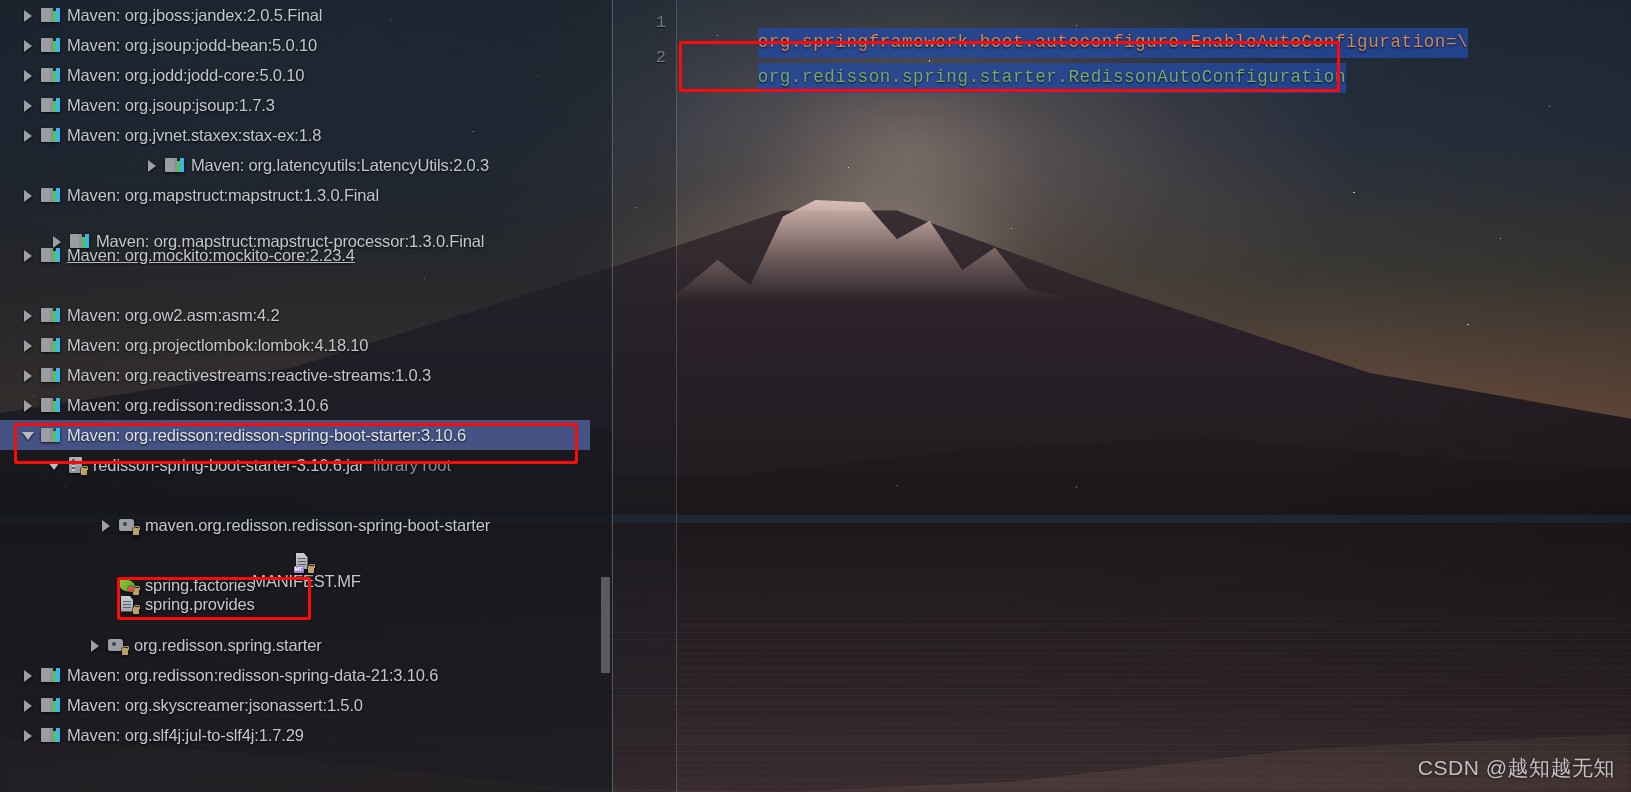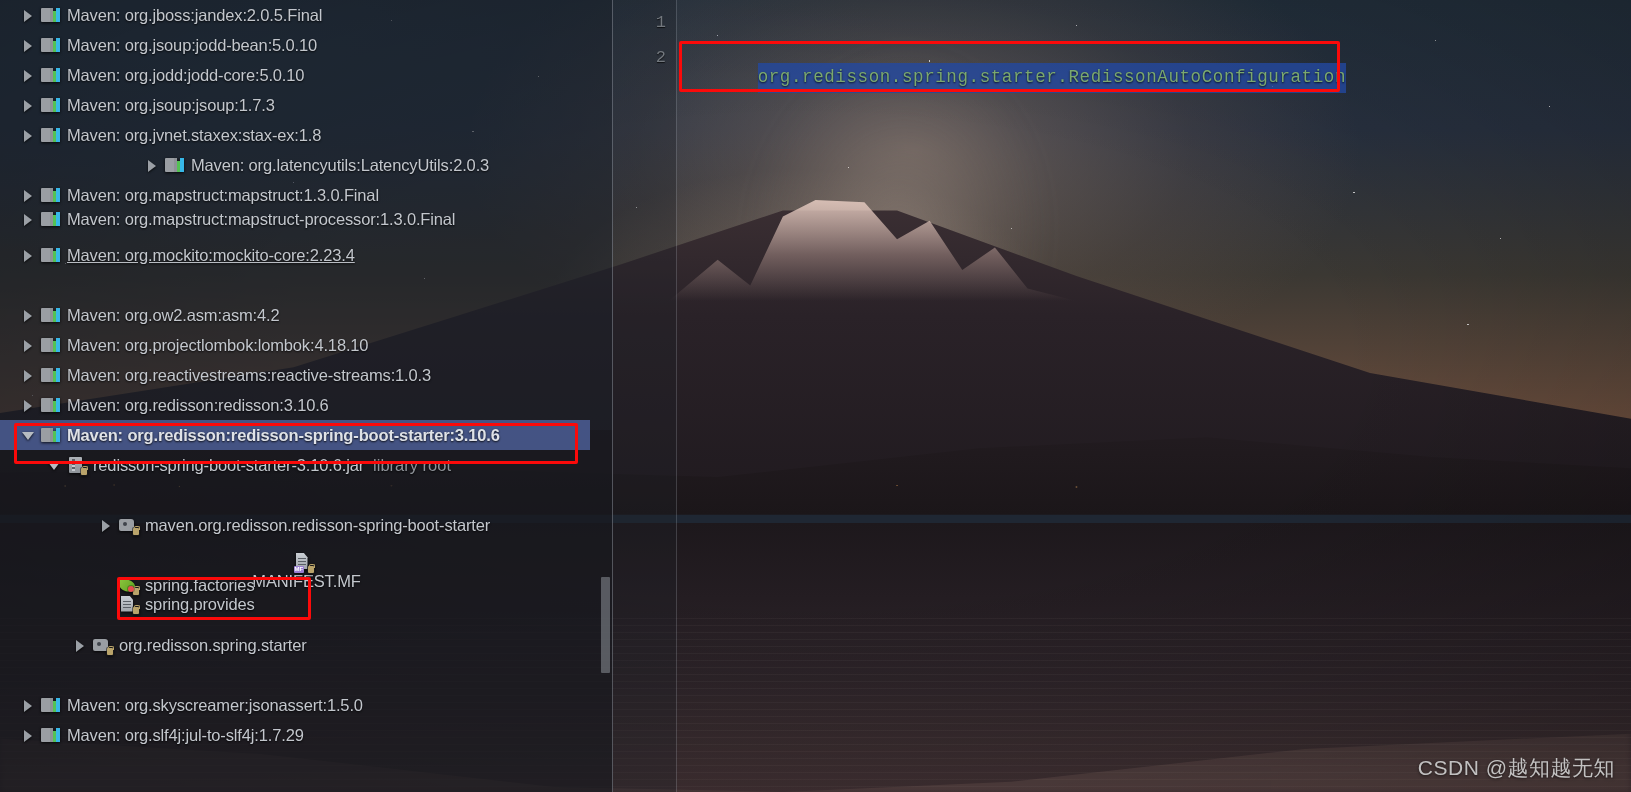--- a/index.html
+++ b/index.html
@@ -142,21 +142,21 @@
   }
   .row .label{
     color:#c3c7cd;
     text-shadow:0 1px 2px rgba(0,0,0,.85);
     letter-spacing:-.15px;
   }
   .row.selected{
     background:rgba(85,105,170,.72);
     width:590px;
   }
-  .row.selected .label{color:#dfe2e7;font-weight:bold;}
+  .row.selected .label{color:#dfe2e7;}
 
   .arrow{
     width:13px;height:13px;flex:0 0 13px;
     position:relative;margin-right:6px;
   }
   .arrow.right::after{
     content:"";position:absolute;left:2px;top:1px;
     border-left:8px solid #9ba0a6;
     border-top:6px solid transparent;
     border-bottom:6px solid transparent;
@@ -366,21 +366,21 @@
         <span class="arrow right"></span>
         <span class="ico maven"></span>
         <span class="label">Maven: org.latencyutils:LatencyUtils:2.0.3</span>
       </div>
       <div class="row" style="top: 180px;">
         <div style="width: 22px; flex: 0 0 auto;"></div>
         <span class="arrow right"></span>
         <span class="ico maven"></span>
         <span class="label">Maven: org.mapstruct:mapstruct:1.3.0.Final</span>
       </div>
-      <div class="row" style="top: 204px;">
+      <div class="row" style="top: 226px; padding-left: 29px;">
         <div style="width: 22px; flex: 0 0 auto;"></div>
         <span class="arrow right"></span>
         <span class="ico maven"></span>
         <span class="label">Maven: org.mapstruct:mapstruct-processor:1.3.0.Final</span>
       </div>
       <div class="row" style="top: 240px; text-decoration: underline;">
         <div style="width: 22px; flex: 0 0 auto;"></div>
         <span class="arrow right"></span>
         <span class="ico maven"></span>
         <span class="label">Maven: org.mockito:mockito-core:2.23.4</span>
@@ -450,27 +450,33 @@
         <span class="label">spring.factories</span>
       </div>
       <div class="row" style="top: 589px;">
         <div style="width: 100px; flex: 0 0 auto;"></div>
         <span class="arrow none"></span>
         <span class="ico file">
           <span class="lock"></span>
         </span>
         <span class="label">spring.provides</span>
       </div>
-      <div class="row" style="top: 630px;">
+      <div class="row" style="top: 630px; padding-left: 15px;">
         <div style="width: 74px; flex: 0 0 auto;"></div>
         <span class="arrow right"></span>
         <span class="ico folder">
           <span class="lock"></span>
         </span>
         <span class="label">org.redisson.spring.starter</span>
+      </div>
+      <div class="row" style="top: 660px;">
+        <div style="width: 22px; flex: 0 0 auto;"></div>
+        <span class="arrow right"></span>
+        <span class="ico maven"></span>
+        <span class="label">Maven: org.redisson:redisson-spring-data-21:3.10.6</span>
       </div>
       <div class="row" style="top: 690px;">
         <div style="width: 22px; flex: 0 0 auto;"></div>
         <span class="arrow right"></span>
         <span class="ico maven"></span>
         <span class="label">Maven: org.skyscreamer:jsonassert:1.5.0</span>
       </div>
       <div class="row" style="top: 720px;">
         <div style="width: 22px; flex: 0 0 auto;"></div>
         <span class="arrow right"></span>
@@ -482,20 +488,23 @@
   <div class="divider"></div>
   <div class="vscroll"></div>
 
   <div id="editor">
     <div class="gutter">
       <div class="ln" style="top:13px">1</div>
       <div class="ln" style="top:48px">2</div>
     </div>
     <div class="gsep"></div>
 
+    <div class="codeline" style="top:12px">
+      <span class="sel c-orange">org.springframework.boot.autoconfigure.EnableAutoConfiguration=\</span>
+    </div>
     <div class="codeline" style="top:47px">
       <span class="sel c-green">org.redisson.spring.starter.RedissonAutoConfiguration</span>
     </div>
   </div>
 
   <div id="annots">
       <div class="redbox" style="left: 14px; top: 423px; width: 558px; height: 35px; border-color: rgb(251, 10, 10);"></div>
       <div class="redbox" style="left: 117px; top: 577px; width: 188px; height: 37px; border-color: rgb(251, 10, 10);"></div>
       <div class="redbox" style="left: 679px; top: 41px; width: 655px; height: 45px; border-color: rgb(251, 10, 10);"></div>
     </div>

